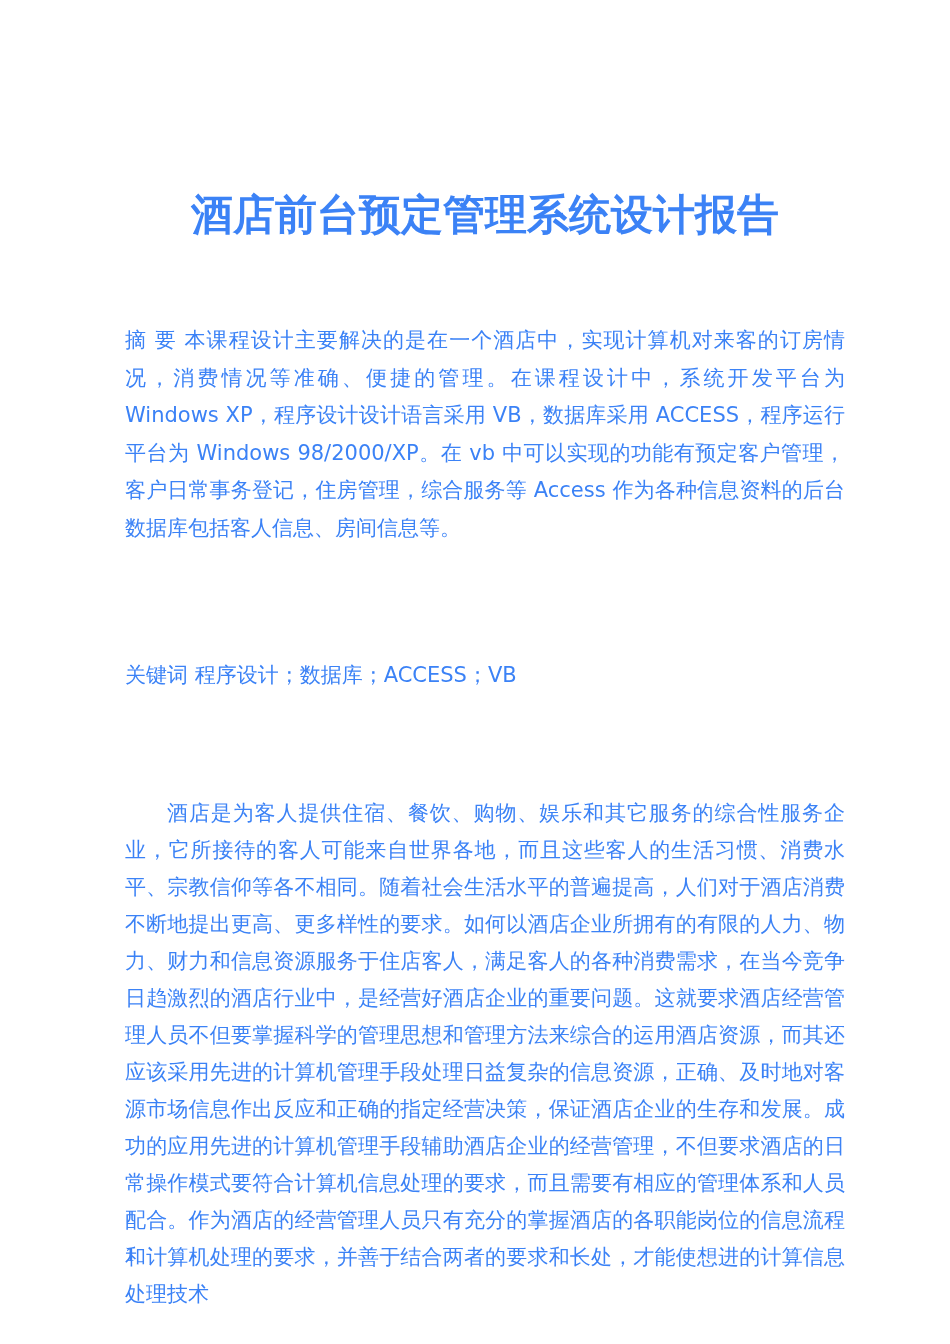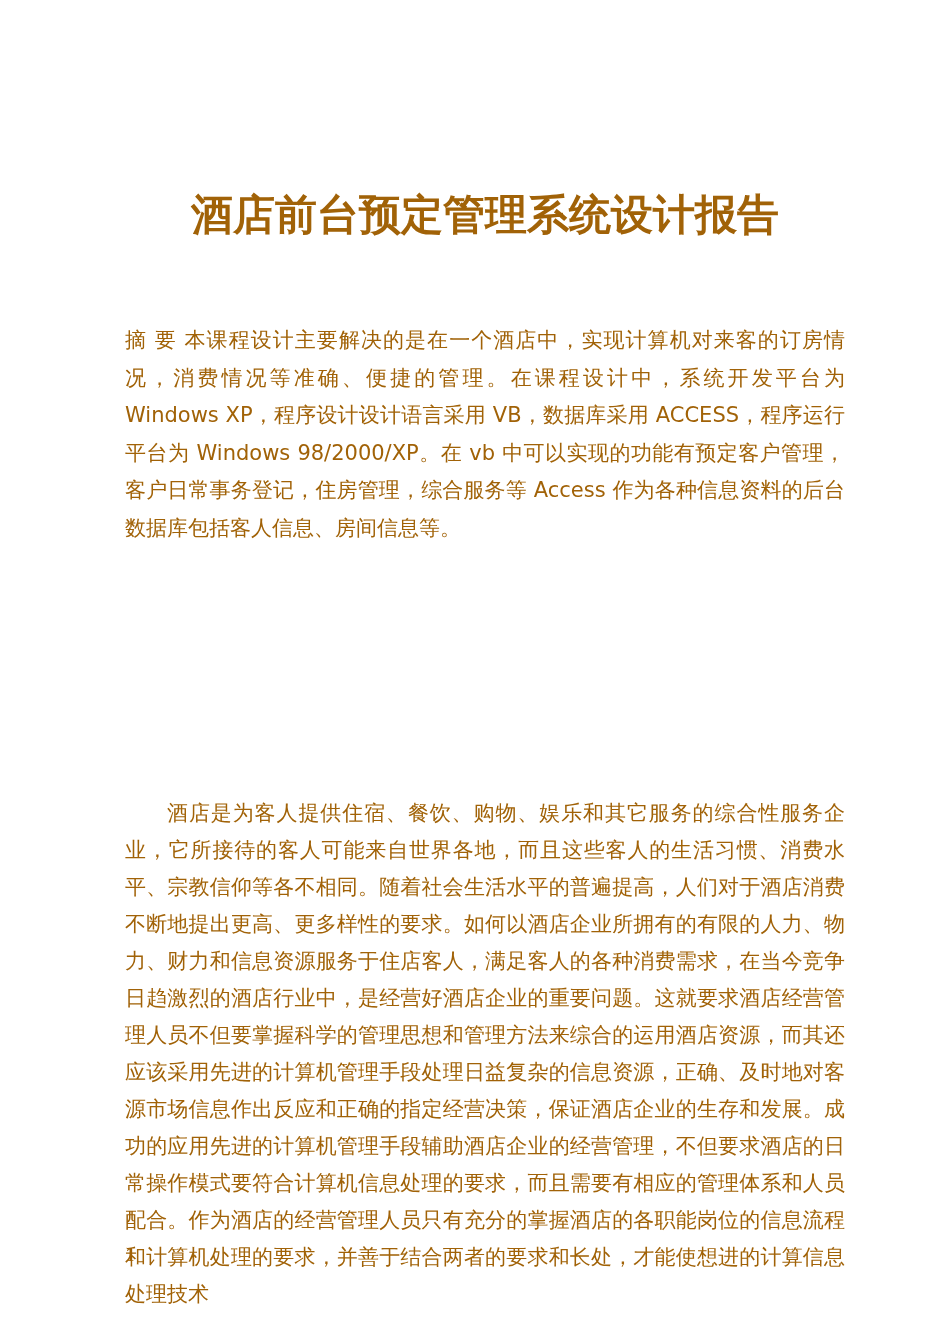--- a/index.html
+++ b/index.html
@@ -5,21 +5,21 @@
   html, body {
     margin: 0;
     padding: 0;
     background: #ffffff;
   }
   .page {
     position: relative;
     width: 950px;
     height: 1344px;
     background: #ffffff;
-    color: #a16207;
+    color: #3b82f6;
     font-family: "DejaVu Sans", sans-serif;
     overflow: hidden;
     box-sizing: border-box;
   }
   .content {
     position: absolute;
     left: 125px;
     width: 720px;
   }
   .doc-title {
@@ -88,20 +88,21 @@
 
 <div class="page">
 
   <h1 class="content doc-title">酒店前台预定管理系统设计报告</h1>
 
 
   <div class="content abstract-block">
     <p><span>摘 要 </span><span>本课程设计主要解决的是在一个酒店中，实现计算机对来客的订房情况，消费情况等准确、便捷的管理。在课程设计中，系统开发平台为 Windows XP，程序设计设计语言采用 VB，数据库采用 ACCESS，程序运行平台为 Windows 98/2000/XP。在 vb 中可以实现的功能有预定客户管理，客户日常事务登记，住房管理，综合服务等 Access 作为各种信息资料的后台数据库包括客人信息、房间信息等。</span></p>
   </div>
 
+  <div class="content keywords-line"><span>关键词 </span><span>程序设计；数据库；ACCESS；VB</span></div>
 
 
   <div class="content section-body">
     <p class="indent2">酒店是为客人提供住宿、餐饮、购物、娱乐和其它服务的综合性服务企业，它所接待的客人可能来自世界各地，而且这些客人的生活习惯、消费水平、宗教信仰等各不相同。随着社会生活水平的普遍提高，人们对于酒店消费不断地提出更高、更多样性的要求。如何以酒店企业所拥有的有限的人力、物力、财力和信息资源服务于住店客人，满足客人的各种消费需求，在当今竞争日趋激烈的酒店行业中，是经营好酒店企业的重要问题。这就要求酒店经营管理人员不但要掌握科学的管理思想和管理方法来综合的运用酒店资源，而其还应该采用先进的计算机管理手段处理日益复杂的信息资源，正确、及时地对客源市场信息作出反应和正确的指定经营决策，保证酒店企业的生存和发展。成功的应用先进的计算机管理手段辅助酒店企业的经营管理，不但要求酒店的日常操作模式要符合计算机信息处理的要求，而且需要有相应的管理体系和人员配合。作为酒店的经营管理人员只有充分的掌握酒店的各职能岗位的信息流程和计算机处理的要求，并善于结合两者的要求和长处，才能使想进的计算信息处理技术</p>
   </div>
 
   <div class="page-number">1</div>
 
 </div>
 

